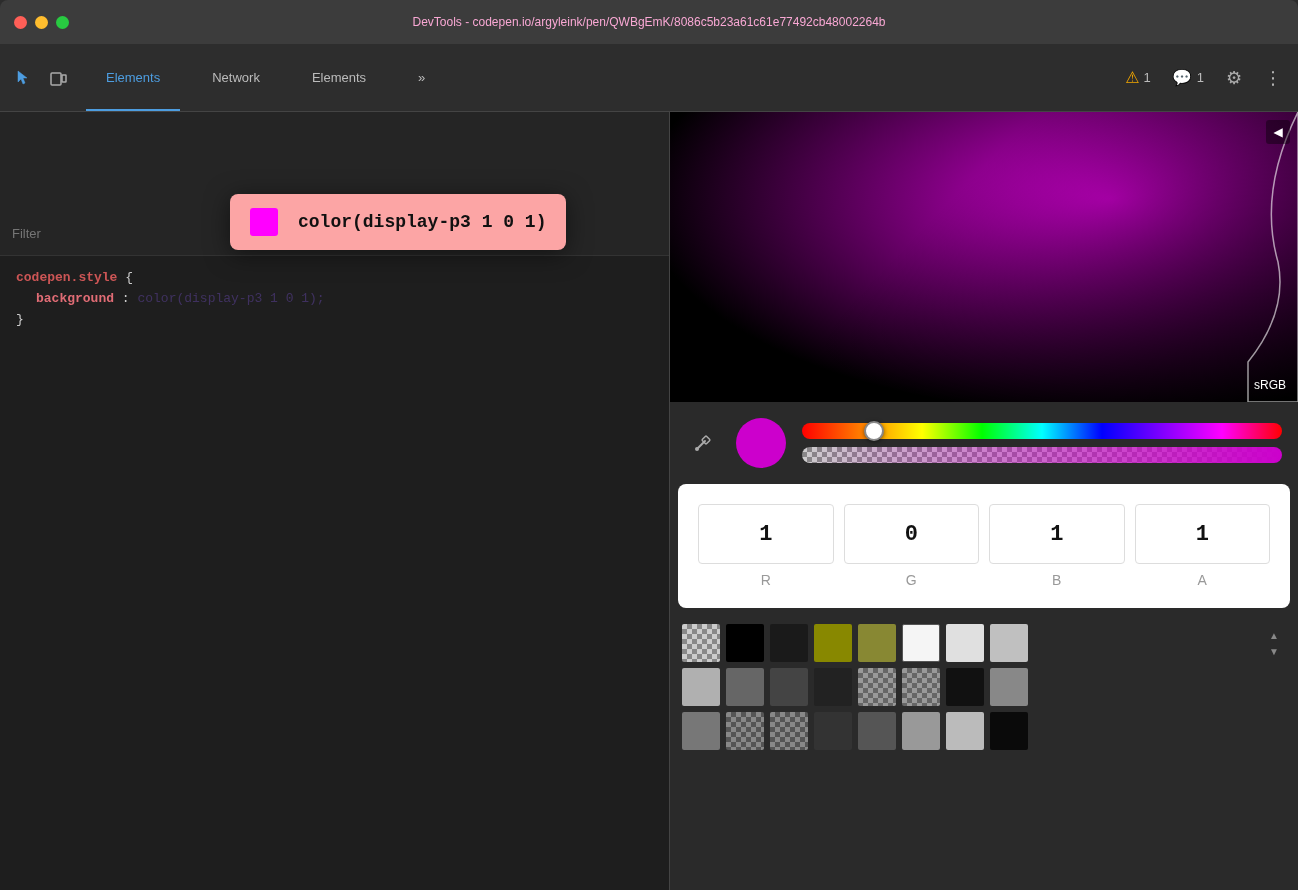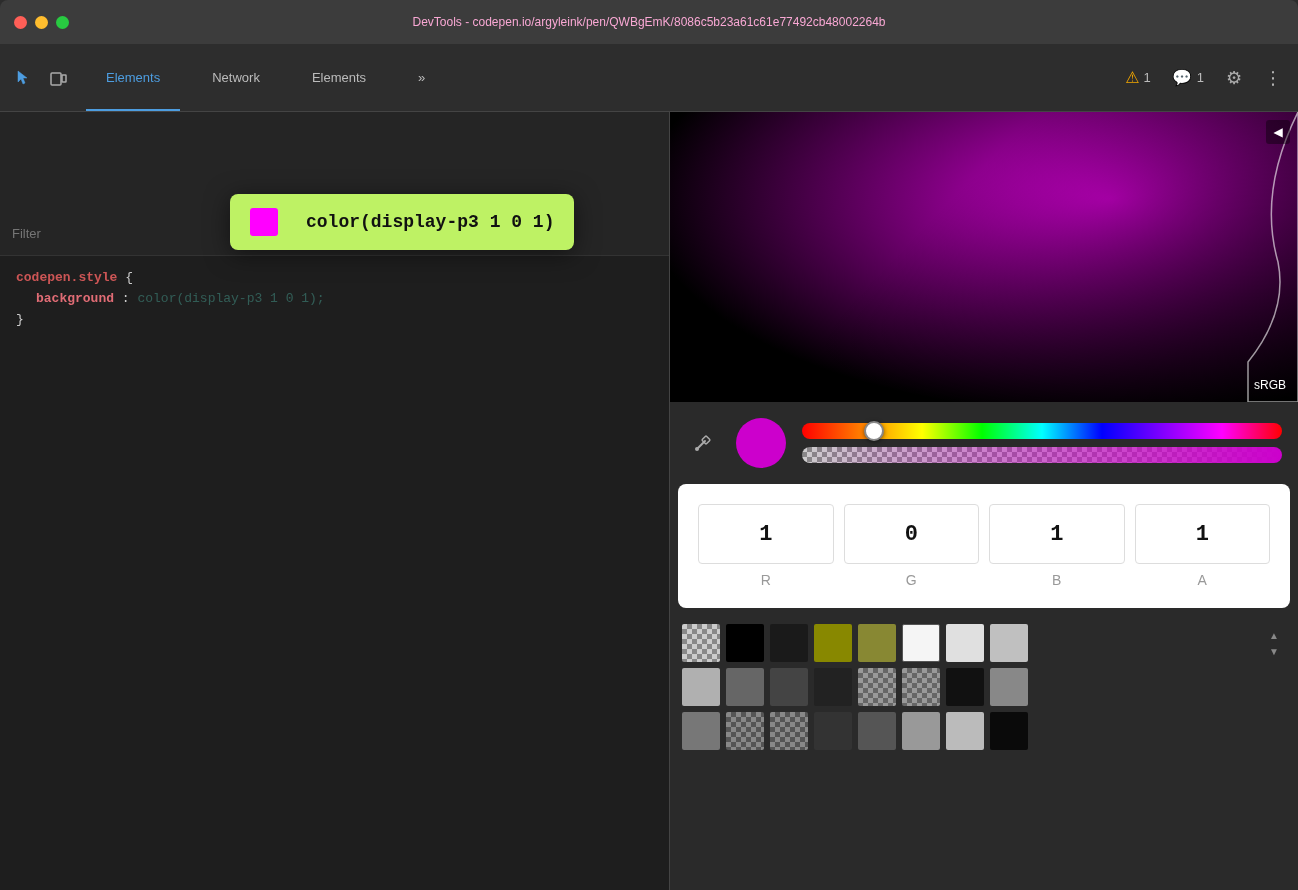--- a/index.html
+++ b/index.html
@@ -185,26 +185,26 @@
       background: #1e1e1e;
     }
     .code-keyword { color: #cc5555; font-weight: bold; }
     .code-property { color: #e06c75; font-weight: 600; }
 
     
     .tooltip-popup {
       position: absolute;
       top: 82px;
       left: 230px;
-      background: #bef264;
+      background: #fca5a5;
       border-radius: 8px;
       padding: 14px 20px;
       display: flex;
       align-items: center;
-      gap: 28px;
+      gap: 20px;
       box-shadow: 0 4px 24px rgba(0,0,0,0.5);
       z-index: 100;
       min-width: 320px;
     }
     .tooltip-color-swatch {
       width: 28px;
       height: 28px;
       background: #ff00ff;
       border-radius: 3px;
       flex-shrink: 0;
@@ -489,21 +489,21 @@
       </div>
 
       <div class="code-area">
         <div>
           <span class="code-keyword">codepen.style</span>
           <span style="color:#ccc;"> {</span>
         </div>
         <div style="padding-left: 20px;">
           <span class="code-property">background</span>
           <span style="color:#ccc;">: </span>
-          <span style="color:#5eead4; opacity: 0.3;">color(display-p3 1 0 1);</span>
+          <span style="color:#8b5cf6; opacity: 0.3;">color(display-p3 1 0 1);</span>
         </div>
         <div>
           <span style="color:#ccc;">}</span>
         </div>
       </div>
 
       <div class="tooltip-popup">
         <div class="tooltip-color-swatch" style="background: #ff00ff;"></div>
         <span class="tooltip-text">color(display-p3 1 0 1)</span>
       </div>

